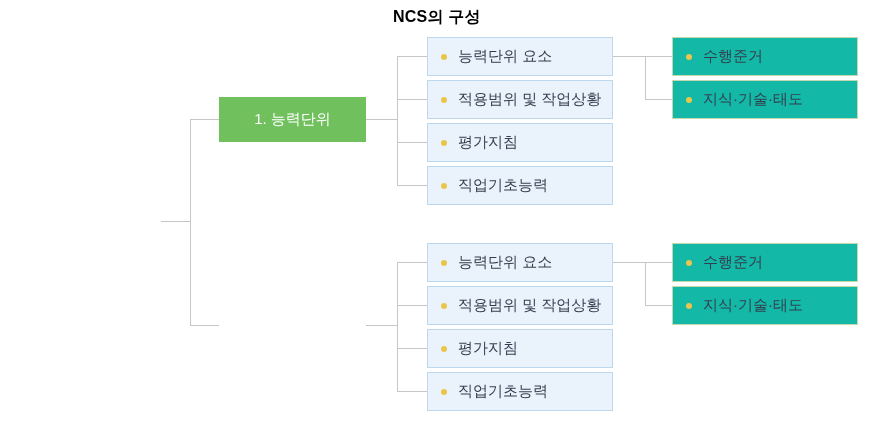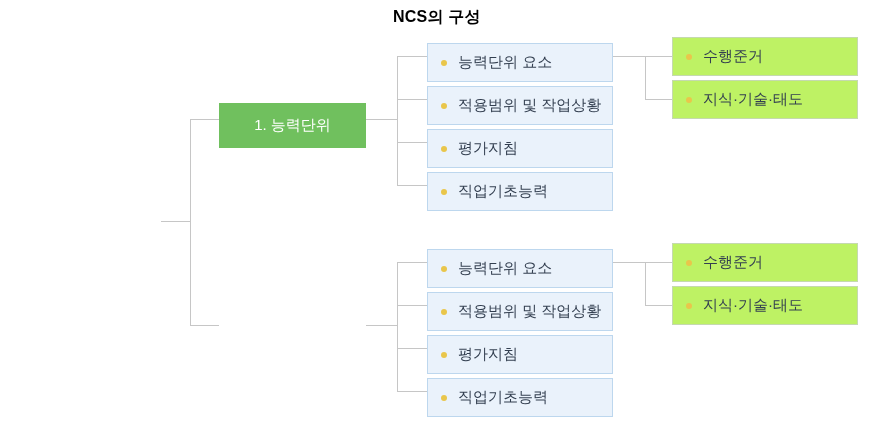--- a/index.html
+++ b/index.html
@@ -55,25 +55,24 @@
       height: 39px;
       box-sizing: border-box;
       padding-left: 13px;
       font-size: 15px;
       color: #333f50;
     }
     .card.detail {
       left: 427px;
       background: #eaf2fb;
       border: 1px solid #bdd7ee;
-      margin-top: 6px;
     }
     .card.sub {
       left: 672px;
-      background: #bef264;
+      background: #14b8a6;
       border: 1px solid #c5d9af;
       padding-left: 13px;
     }
     .bullet {
       display: inline-block;
       width: 6px;
       height: 6px;
       border-radius: 50%;
       background: #e9c64b;
       margin-right: 11px;
@@ -85,21 +84,21 @@
     }
   </style>
 </head>
 <body>
 
 <div class="canvas">
 
   <div class="title">NCS의 구성</div>
 
 
-  <div class="node unit" style="top:103px">1. 능력단위</div>
+  <div class="node unit" style="top:97px">1. 능력단위</div>
 
   <div class="card detail" style="top:37px">
     <span class="bullet"></span>
     <span>능력단위 요소</span>
   </div>
   <div class="card detail" style="top:80px">
     <span class="bullet"></span>
     <span>적용범위 및 작업상황</span>
   </div>
   <div class="card detail" style="top:123px">

